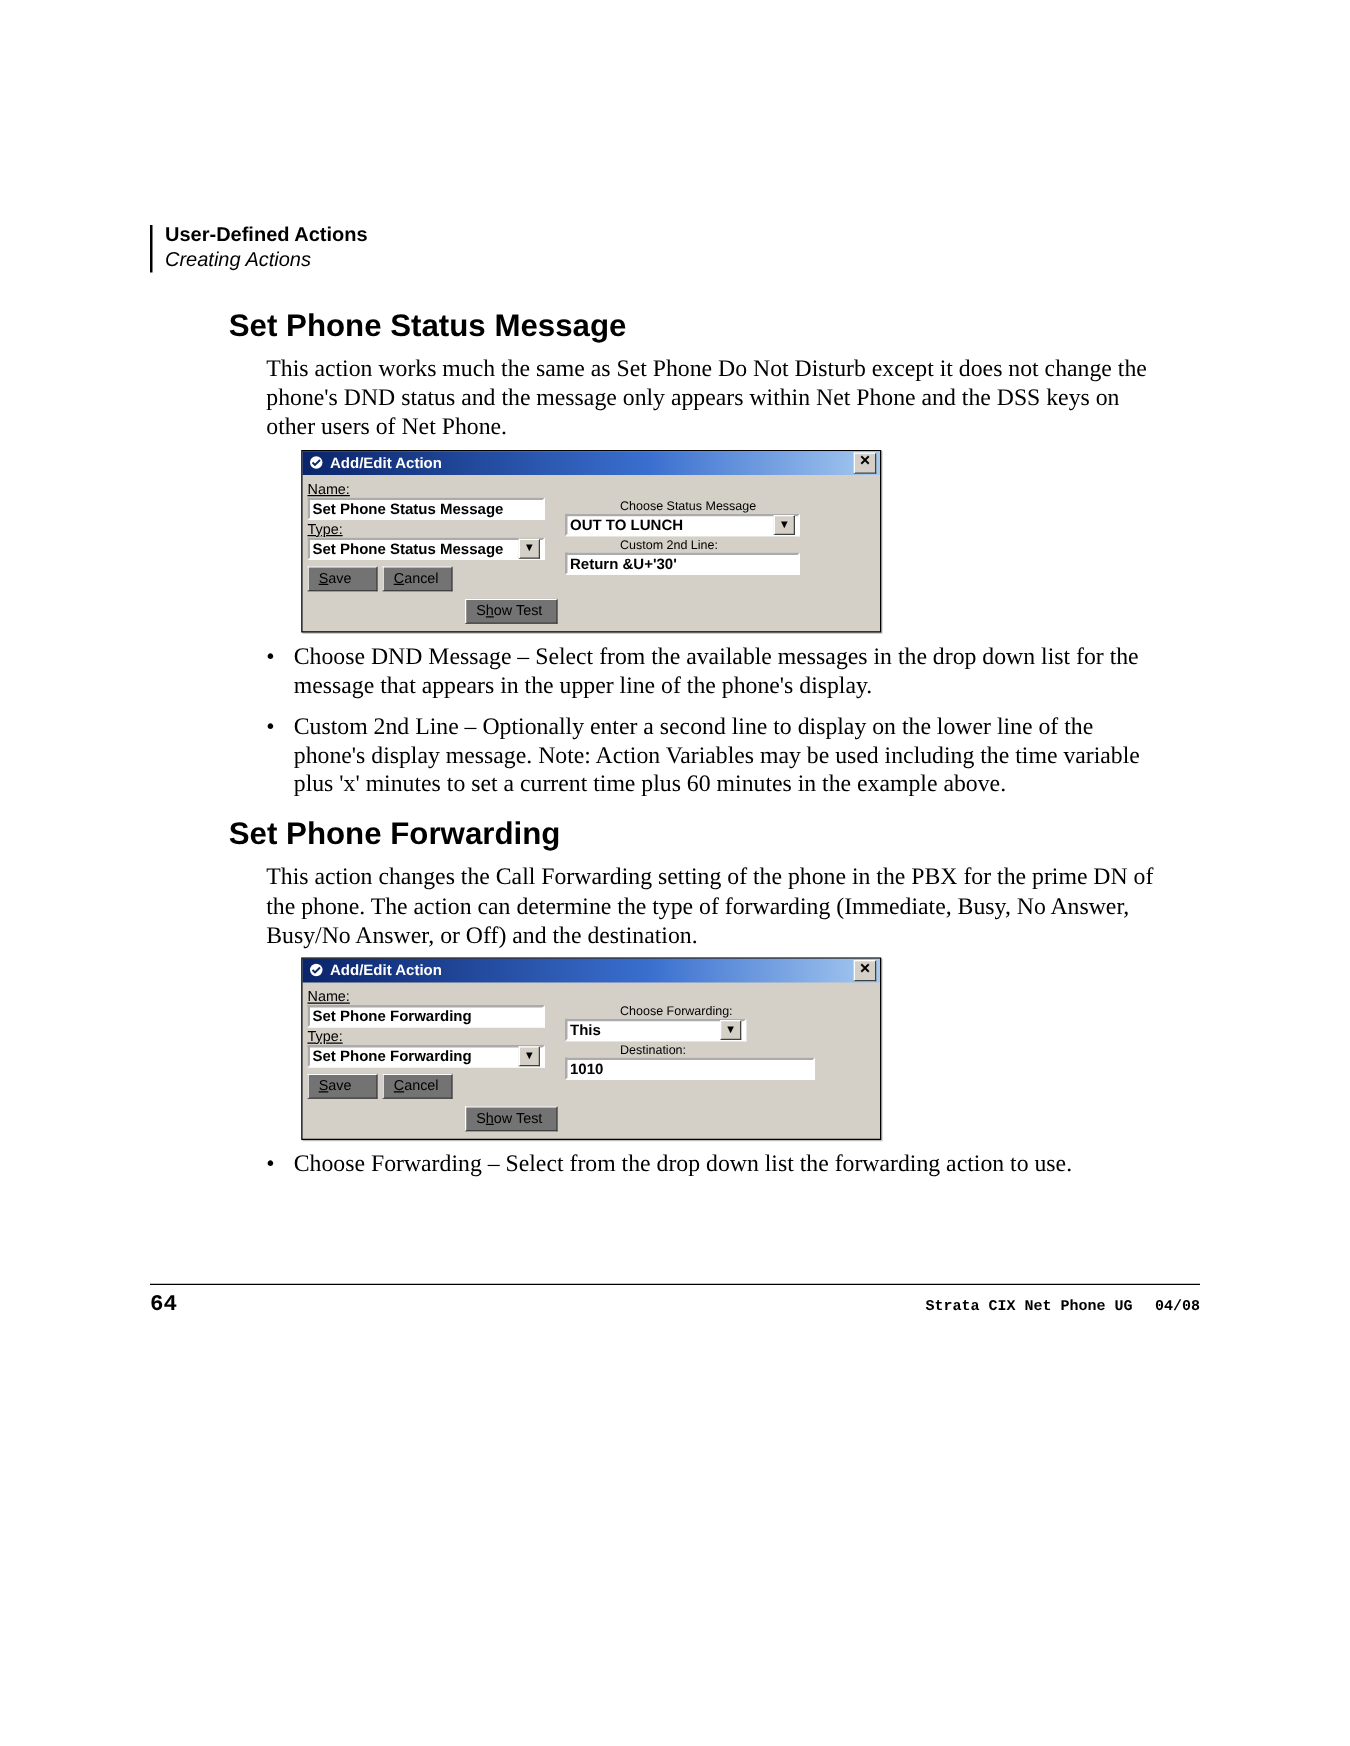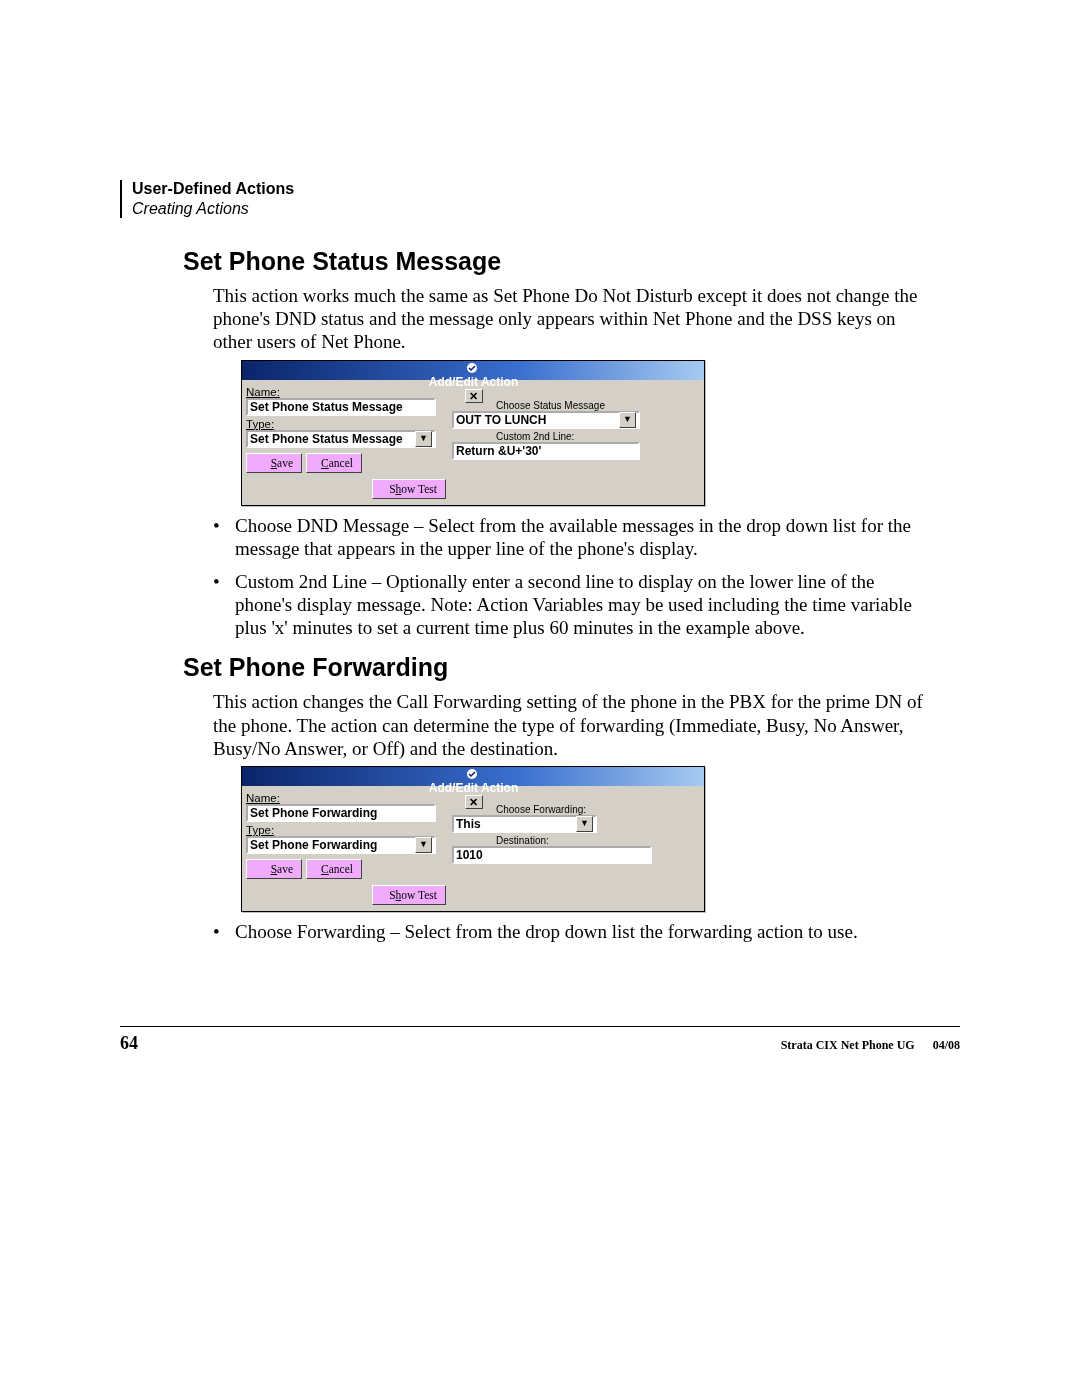--- a/index.html
+++ b/index.html
@@ -76,21 +76,20 @@
     background: #d4d0c8;
   }
   .titlebar {
     height: 19px;
     background: linear-gradient(to right, #0a246a 0%, #3a6fcf 60%, #a6caf0 100%);
     color: #fff;
     font-weight: bold;
     display: flex;
     align-items: center;
     padding: 0 3px 0 4px;
-    flex-direction: column;
   }
   .titlebar .t-icon {
     width: 14px; height: 14px; margin-right: 4px;
     display:inline-block;
   }
   .titlebar .t-text { flex: 1; font-size: 12px; }
   .titlebar .t-close {
     width: 16px; height: 15px;
     background: #d4d0c8;
     border: 1px solid #fff;
@@ -125,46 +124,46 @@
     background: #d4d0c8;
     border: 1px solid #fff;
     border-right-color:#404040; border-bottom-color:#404040;
     text-align:center; font-size:9px; line-height:13px;
     color:#000;
   }
   .btnrow { margin-top: 5px; display:flex; gap:4px; }
   .btnrow.right { justify-content: flex-end; margin-top: 6px; }
   .win-btn {
     min-width: 56px; height: 20px;
-    background: #f0abfc;
+    background: #737373;
     border: 1px solid #fff;
     border-right-color:#404040; border-bottom-color:#404040;
-    font-family: Liberation Serif, serif;
+    font-family: Liberation Sans, sans-serif;
     font-size: 11.5px;
     padding: 0 8px;
-    text-align:right;
+    text-align:left;
   }
   .win-btn .ul-first { text-decoration: underline; }
   .rside .win-input, .rside .win-select { width: 188px; }
   .rside-lbl { font-size: 10px; margin-top: 2px; margin-left: 44px; }
   .footer {
     position: absolute;
     bottom: 330px;
     left: 120px;
     right: 120px;
   }
   .hr {
     border-top: 1px solid #000;
     margin-bottom: 6px;
   }
   .footer-row {
     display:flex;
     justify-content:space-between;
     align-items:baseline;
-    font-family: Liberation Serif, serif;
+    font-family: Liberation Mono, monospace;
   }
   .pgnum { font-weight:bold; font-size:18px; }
   .foot-right { font-size:12px; font-weight:bold; display:flex; gap:18px;}
 </style>
 </head>
 <body>
 
 <div class="page">
 
   <div class="header-block">

